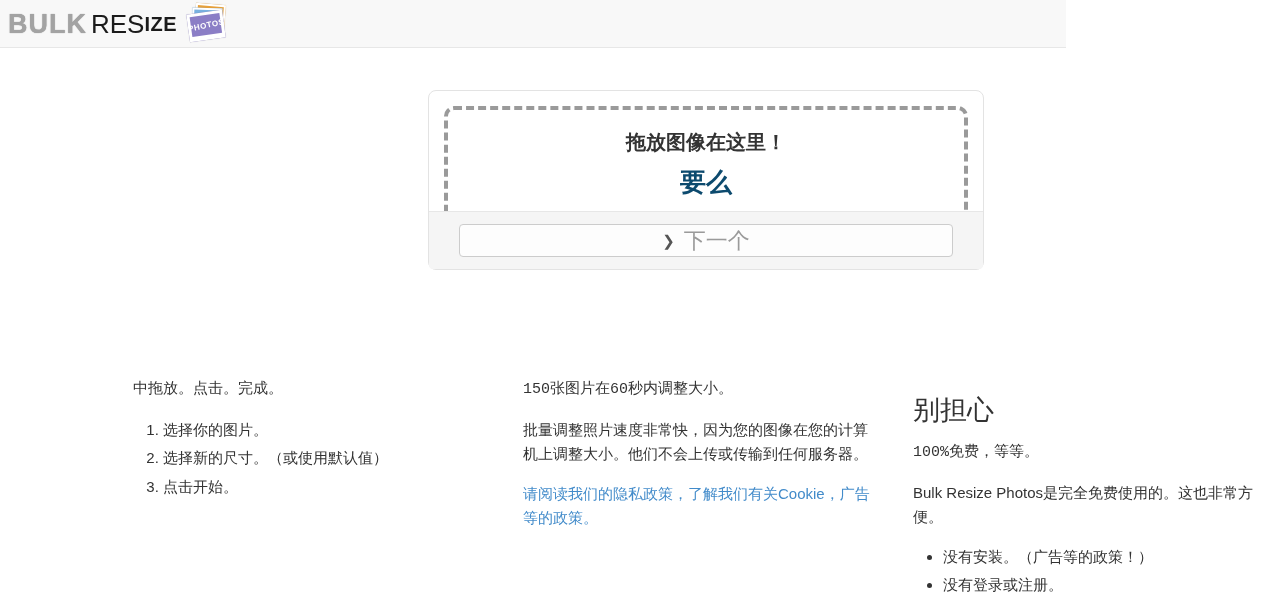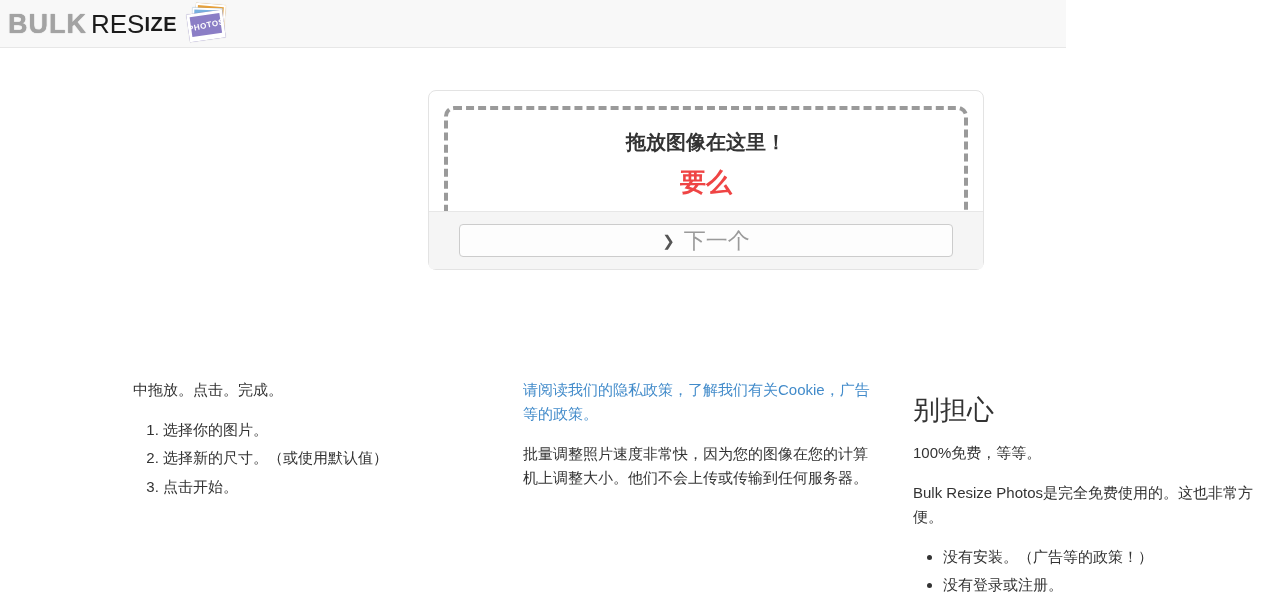--- a/index.html
+++ b/index.html
@@ -24,40 +24,40 @@
   .ph-purple span { color:#fff; font-size:8px; font-weight:bold; letter-spacing:.5px;
                     transform:rotate(-4deg); }
 
   
   .upload-card { position:absolute; left:428px; top:90px; width:556px; height:180px;
                  background:#fff; border:1px solid #e3e3e3; border-radius:8px; }
   .card-body { padding:15px; }
   .dropzone { height:160px; border:4px dashed #9a9a9a; border-radius:10px;
               text-align:center; cursor:pointer; }
   .drop-title { margin-top:19px; font-size:20px; font-weight:bold; color:#333; }
-  .drop-or    { margin-top:9px;  font-size:26px; font-weight:bold; color:#ef4444; }
+  .drop-or    { margin-top:9px;  font-size:26px; font-weight:bold; color:#0c4a6e; }
   .btn-choose { margin-top:12px; display:inline-flex; align-items:center; gap:7px;
                 background:#5cb85c; border:1px solid #4cae4c; border-radius:4px;
                 color:#fff; font-size:15px; padding:7px 13px; cursor:pointer;
                 font-family:Liberation Mono, monospace; }
   .card-footer { position:absolute; left:0; bottom:0; width:100%; height:58px;
                  background:#f5f5f5; border-top:1px solid #e7e7e7;
                  border-radius:0 0 4px 4px; padding:12px 30px; }
   .btn-next { width:100%; height:33px; background:#fdfdfd; border:1px solid #ccc;
               border-radius:4px; cursor:pointer; font-family:inherit;
               display:flex; align-items:center; justify-content:center; gap:9px; }
   .btn-next .chev { color:#555; font-size:15px; font-weight:bold; }
   .btn-next .lbl  { color:#9a9a9a; font-size:22px; }
 
   
   .features { position:absolute; left:118px; top:378px; width:1158px;
               display:grid; grid-template-columns:1fr 1fr 1fr; column-gap:12px; }
   .feature { padding:0 15px; }
   .feature h2 { font-size:27px; font-weight:400; color:#333; margin:14px 0 13px 0; }
-  .muted { font-size:15px; color:#9a9a9a; margin:0 0 17px 0; }
+  .muted { font-size:15px; color:#9a9a9a; margin:0 0 17px 0;font-family:Liberation Mono, monospace; }
   .feature p { font-size:15px; color:#333; line-height:1.6; margin:0 0 16px 0; }
   .feature ol, .feature ul { font-size:15px; color:#333; line-height:1.55;
                              margin:0 0 14px 0; padding-left:30px; }
   .feature li { margin-bottom:5px; }
   .feature a { color:#428bca; text-decoration:none; cursor:pointer; }
 </style>
 </head>
 <body>
 
 <div class="navbar">
@@ -104,24 +104,25 @@
     <p class="muted">中拖放。点击。完成。</p>
     <ol>
       <li>选择你的图片。</li>
       <li>选择新的尺寸。（或使用默认值）</li>
       <li>点击开始。</li>
     </ol>
 
   </div>
 
   <div class="feature">
+    <p class="muted">150张图片在60秒内调整大小。</p>
+    <p>批量调整照片速度非常快，因为您的图像在您的计算机上调整大小。他们不会上传或传输到任何服务器。</p>
     <p>
       <a>请阅读我们的隐私政策，了解我们有关Cookie，广告等的政策。</a>
     </p>
-    <p>批量调整照片速度非常快，因为您的图像在您的计算机上调整大小。他们不会上传或传输到任何服务器。</p>
   </div>
 
   <div class="feature">
     <h2>别担心</h2>
     <p class="muted">100%免费，等等。</p>
     <p>Bulk Resize Photos是完全免费使用的。这也非常方便。</p>
     <ul>
       <li>没有安装。（广告等的政策！）</li>
       <li>没有登录或注册。</li>
 

